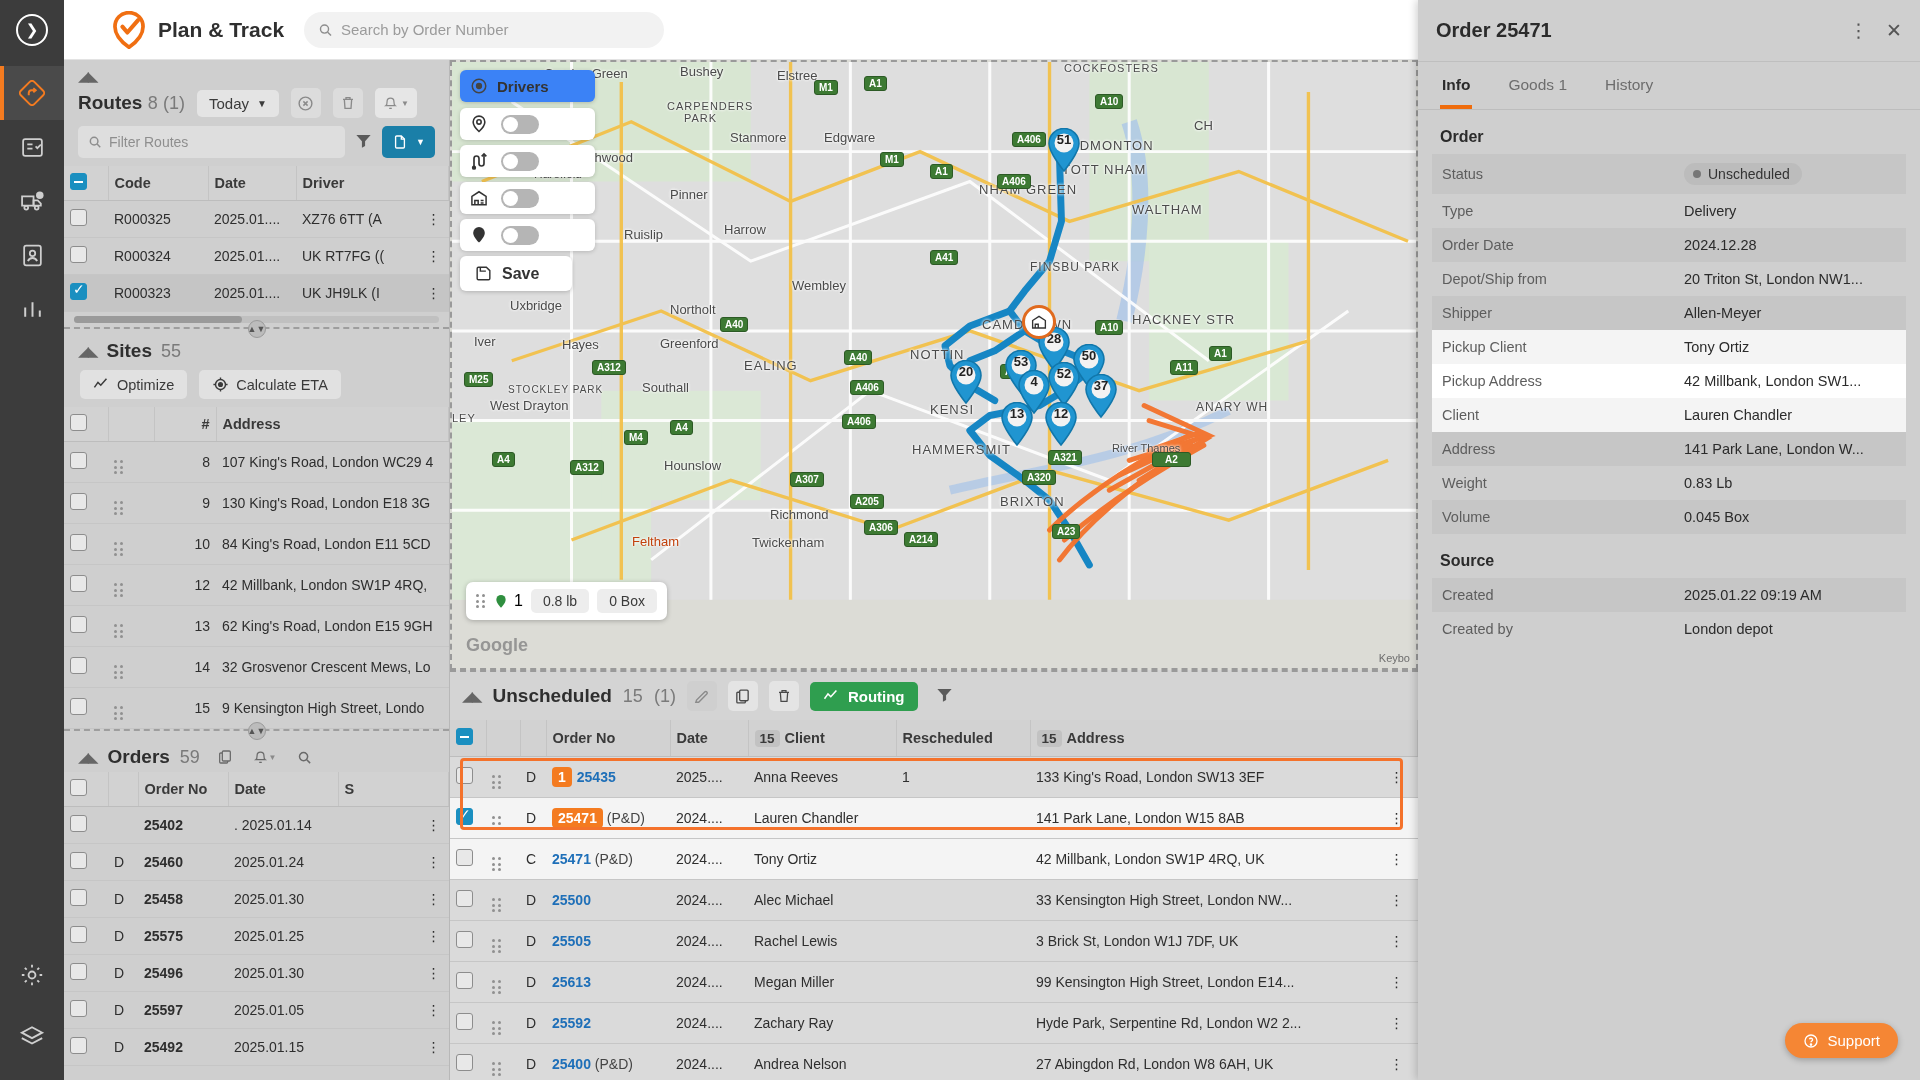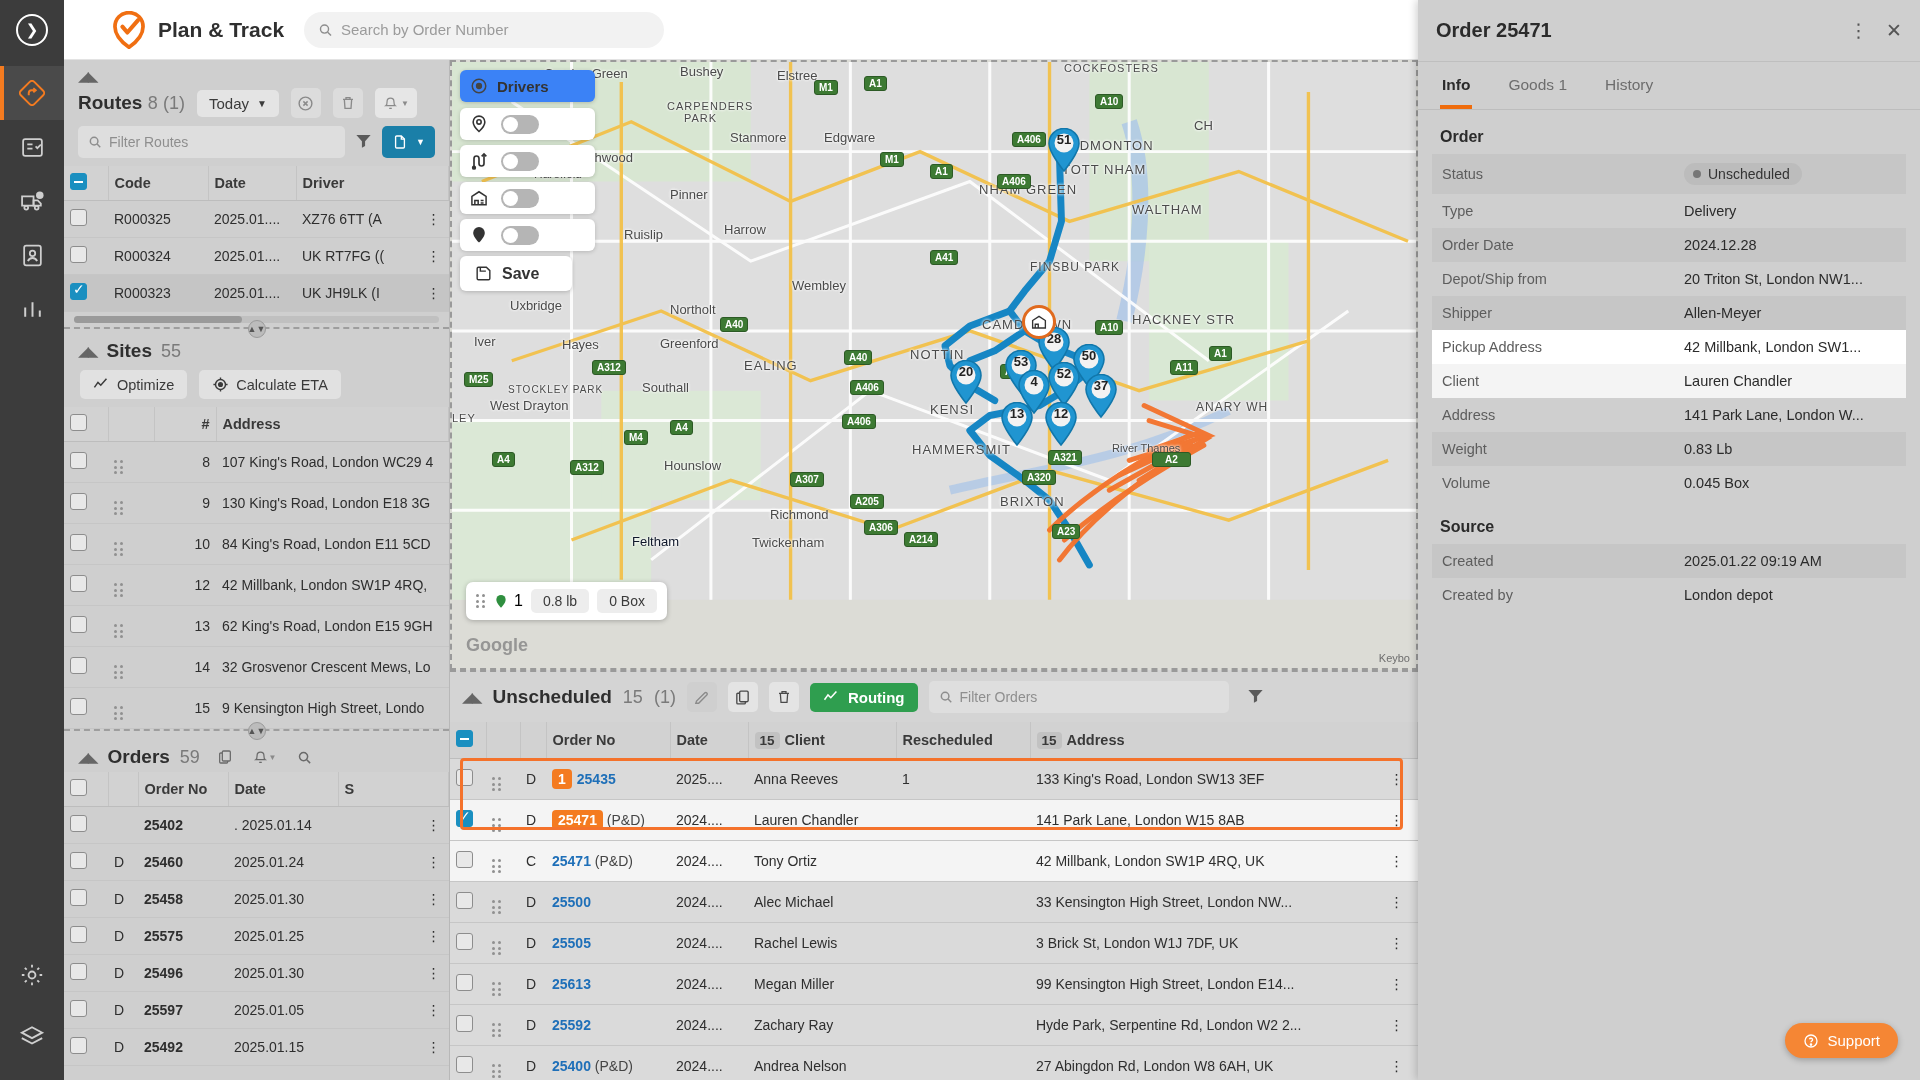--- a/index.html
+++ b/index.html
@@ -939,21 +939,21 @@
       <div style="position: absolute; left: 38px; top: 336px; font-size: 13px; color: rgb(74, 74, 74); z-index: 11; white-space: nowrap; text-shadow: rgb(255, 255, 255) 0px 0px 3px, rgb(255, 255, 255) 0px 0px 3px;">West Drayton</div>
       <div style="position: absolute; left: 478px; top: 340px; font-size: 13px; color: rgb(74, 74, 74); z-index: 11; white-space: nowrap; text-shadow: rgb(255, 255, 255) 0px 0px 3px, rgb(255, 255, 255) 0px 0px 3px; letter-spacing: 1px;">KENSI</div>
       <div style="position: absolute; left: 744px; top: 338px; font-size: 12px; color: rgb(74, 74, 74); z-index: 11; white-space: nowrap; text-shadow: rgb(255, 255, 255) 0px 0px 3px, rgb(255, 255, 255) 0px 0px 3px; letter-spacing: 1px;">ANARY WH</div>
       <div style="position: absolute; left: 460px; top: 380px; font-size: 13px; color: rgb(74, 74, 74); z-index: 11; white-space: nowrap; text-shadow: rgb(255, 255, 255) 0px 0px 3px, rgb(255, 255, 255) 0px 0px 3px; letter-spacing: 1px;">HAMMERSMIT</div>
       <div style="position: absolute; left: 0px; top: 350px; font-size: 11px; color: rgb(74, 74, 74); z-index: 11; white-space: nowrap; text-shadow: rgb(255, 255, 255) 0px 0px 3px, rgb(255, 255, 255) 0px 0px 3px; letter-spacing: 1px;">LEY</div>
       <div style="position: absolute; left: 212px; top: 396px; font-size: 13px; color: rgb(74, 74, 74); z-index: 11; white-space: nowrap; text-shadow: rgb(255, 255, 255) 0px 0px 3px, rgb(255, 255, 255) 0px 0px 3px;">Hounslow</div>
       <div style="position: absolute; left: 548px; top: 432px; font-size: 13px; color: rgb(74, 74, 74); z-index: 11; white-space: nowrap; text-shadow: rgb(255, 255, 255) 0px 0px 3px, rgb(255, 255, 255) 0px 0px 3px; letter-spacing: 1px;">BRIXTON</div>
       <div style="position: absolute; left: 318px; top: 445px; font-size: 13px; color: rgb(74, 74, 74); z-index: 11; white-space: nowrap; text-shadow: rgb(255, 255, 255) 0px 0px 3px, rgb(255, 255, 255) 0px 0px 3px;">Richmond</div>
       <div style="position: absolute; left: 660px; top: 380px; font-size: 11px; color: rgb(74, 74, 74); z-index: 11; white-space: nowrap; text-shadow: rgb(255, 255, 255) 0px 0px 3px, rgb(255, 255, 255) 0px 0px 3px;">River Thames</div>
       <div style="position: absolute; left: 300px; top: 473px; font-size: 13px; color: rgb(74, 74, 74); z-index: 11; white-space: nowrap; text-shadow: rgb(255, 255, 255) 0px 0px 3px, rgb(255, 255, 255) 0px 0px 3px;">Twickenham</div>
-      <div style="position: absolute; left: 180px; top: 472px; font-size: 13px; color: #0f172a; z-index: 11; white-space: nowrap; text-shadow: rgb(255, 255, 255) 0px 0px 3px, rgb(255, 255, 255) 0px 0px 3px;">Feltham</div>
+      <div style="position: absolute; left: 180px; top: 472px; font-size: 13px; color: #c2410c; z-index: 11; white-space: nowrap; text-shadow: rgb(255, 255, 255) 0px 0px 3px, rgb(255, 255, 255) 0px 0px 3px;">Feltham</div>
       <div style="position: absolute; left: 362px; top: 18px; font-size: 10px; color: rgb(255, 255, 255); background: rgb(61, 122, 51); border: 1px solid rgb(44, 90, 37); border-radius: 3px; padding: 1px 4px; z-index: 11; font-weight: bold;">M1</div>
       <div style="position: absolute; left: 412px; top: 14px; font-size: 10px; color: rgb(255, 255, 255); background: rgb(61, 122, 51); border: 1px solid rgb(44, 90, 37); border-radius: 3px; padding: 1px 4px; z-index: 11; font-weight: bold;">A1</div>
       <div style="position: absolute; left: 643px; top: 32px; font-size: 10px; color: rgb(255, 255, 255); background: rgb(61, 122, 51); border: 1px solid rgb(44, 90, 37); border-radius: 3px; padding: 1px 4px; z-index: 11; font-weight: bold;">A10</div>
       <div style="position: absolute; left: 560px; top: 70px; font-size: 10px; color: rgb(255, 255, 255); background: rgb(61, 122, 51); border: 1px solid rgb(44, 90, 37); border-radius: 3px; padding: 1px 4px; z-index: 11; font-weight: bold;">A406</div>
       <div style="position: absolute; left: 545px; top: 112px; font-size: 10px; color: rgb(255, 255, 255); background: rgb(61, 122, 51); border: 1px solid rgb(44, 90, 37); border-radius: 3px; padding: 1px 4px; z-index: 11; font-weight: bold;">A406</div>
       <div style="position: absolute; left: 428px; top: 90px; font-size: 10px; color: rgb(255, 255, 255); background: rgb(61, 122, 51); border: 1px solid rgb(44, 90, 37); border-radius: 3px; padding: 1px 4px; z-index: 11; font-weight: bold;">M1</div>
       <div style="position: absolute; left: 478px; top: 102px; font-size: 10px; color: rgb(255, 255, 255); background: rgb(61, 122, 51); border: 1px solid rgb(44, 90, 37); border-radius: 3px; padding: 1px 4px; z-index: 11; font-weight: bold;">A1</div>
       <div style="position: absolute; left: 478px; top: 188px; font-size: 10px; color: rgb(255, 255, 255); background: rgb(61, 122, 51); border: 1px solid rgb(44, 90, 37); border-radius: 3px; padding: 1px 4px; z-index: 11; font-weight: bold;">A41</div>
       <div style="position: absolute; left: 268px; top: 255px; font-size: 10px; color: rgb(255, 255, 255); background: rgb(61, 122, 51); border: 1px solid rgb(44, 90, 37); border-radius: 3px; padding: 1px 4px; z-index: 11; font-weight: bold;">A40</div>
       <div style="position: absolute; left: 392px; top: 288px; font-size: 10px; color: rgb(255, 255, 255); background: rgb(61, 122, 51); border: 1px solid rgb(44, 90, 37); border-radius: 3px; padding: 1px 4px; z-index: 11; font-weight: bold;">A40</div>
@@ -1046,27 +1046,20 @@
         <svg width="16" height="16" viewBox="0 0 24 24" fill="none" stroke="#4a4a4a" stroke-width="1.9">
           <path d="M4.5 6.5h15M9 6.5V4h6v2.5M6.5 6.5 7.5 20h9l1-13.5"></path>
         </svg>
       </span>
       <div class="green-btn">
         <svg width="17" height="14" viewBox="0 0 24 20" fill="none" stroke="#fff" stroke-width="2.2">
           <path d="M2 14 7 7l4 4 8-9"></path>
         </svg>
         <span>Routing</span>
       </div>
-      <div class="og-filter">
-        <svg width="14" height="14" viewBox="0 0 24 24" fill="none" stroke="#8d8d8d" stroke-width="2.5">
-          <circle cx="10.5" cy="10.5" r="6.5"></circle>
-            <path d="M15.6 15.6 21 21"></path>
-        </svg>
-        <span>Filter Orders</span>
-      </div>
       <div style="color:#5a5a5a;cursor:pointer;margin-left:6px">
         <svg width="19" height="19" viewBox="0 0 24 24" fill="currentColor">
           <path d="M3 5h18l-7 8v6l-4 2v-8z"></path>
         </svg>
       </div>
     </div>
     <table class="ogtab">
       <colgroup>
         <col style="width:36px">
           <col style="width:34px">
@@ -1276,20 +1269,24 @@
           <div class="dt-v">2024.12.28</div>
         </div>
         <div class="dt-row">
           <div class="dt-k">Depot/Ship from</div>
           <div class="dt-v">20 Triton St, London NW1...</div>
         </div>
         <div class="dt-row">
           <div class="dt-k">Shipper</div>
           <div class="dt-v">Allen-Meyer</div>
         </div>
+        <div class="dt-row" style="background: rgb(244, 244, 244);">
+          <div class="dt-k">Pickup Client</div>
+          <div class="dt-v">Tony Ortiz</div>
+        </div>
         <div class="dt-row" style="background: rgb(255, 255, 255);">
           <div class="dt-k">Pickup Address</div>
           <div class="dt-v">42 Millbank, London SW1...</div>
         </div>
         <div class="dt-row" style="background: rgb(244, 244, 244);">
           <div class="dt-k">Client</div>
           <div class="dt-v">Lauren Chandler</div>
         </div>
         <div class="dt-row">
           <div class="dt-k">Address</div>

